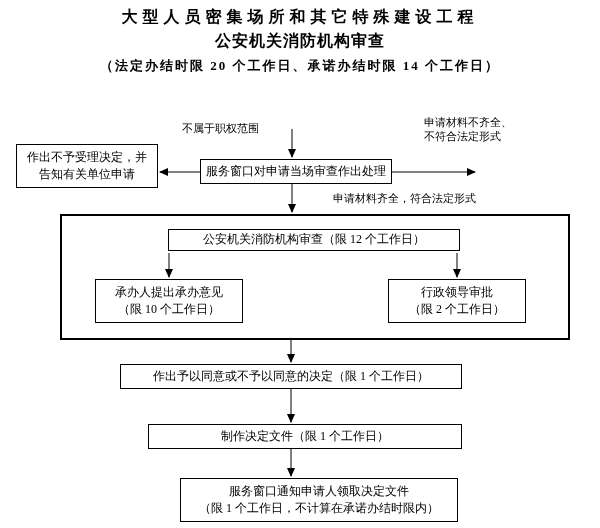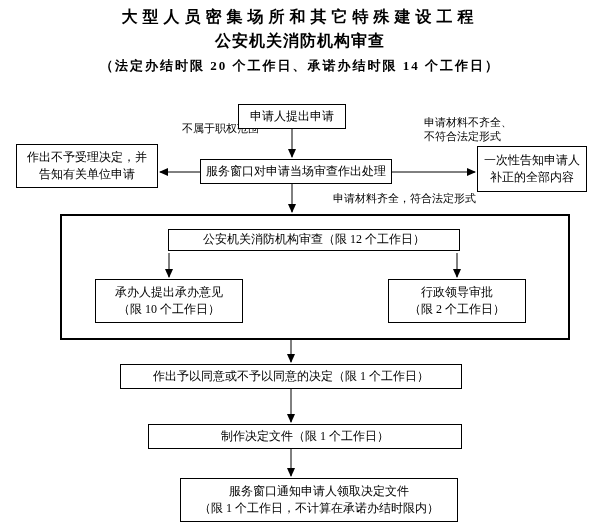--- a/index.html
+++ b/index.html
@@ -84,37 +84,30 @@
     <line x1="291" y1="449" x2="291" y2="476" marker-end="url(#ah)"></line>
   </svg>
 
   <div class="lbl lbl-scope">不属于职权范围</div>
   <div class="lbl lbl-complete">申请材料齐全，符合法定形式</div>
   <div class="lbl lbl-incomplete">
     <div>申请材料不齐全、</div>
     <div>不符合法定形式</div>
   </div>
 
-  <div class="box b-apply">
-    <span>申请人提出申请</span>
-  </div>
 
   <div class="box b-window">
     <span>服务窗口对申请当场审查作出处理</span>
   </div>
 
   <div class="box b-reject">
     <div>作出不予受理决定，并</div>
     <div>告知有关单位申请</div>
   </div>
 
-  <div class="box b-notify">
-    <div>一次性告知申请人</div>
-    <div>补正的全部内容</div>
-  </div>
 
   <div class="frame b-frame"></div>
 
   <div class="box b-fire">
     <span>公安机关消防机构审查（限 12 个工作日）</span>
   </div>
 
   <div class="box b-handler">
     <div>承办人提出承办意见</div>
     <div>（限 10 个工作日）</div>

